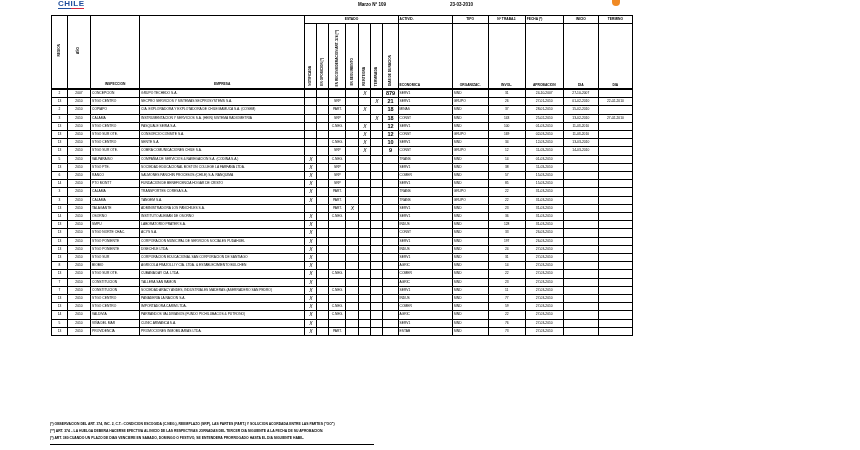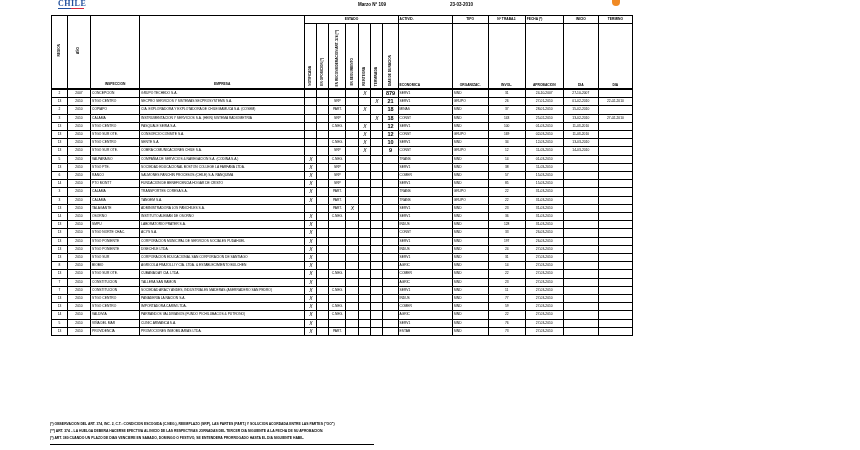--- a/index.html
+++ b/index.html
@@ -1,17 +1,17 @@
 <!DOCTYPE html>
 <html><head>
 <meta charset="utf-8">
 <style>
   html, body { margin:0; padding:0; background:#ffffff; }
   body { width:860px; height:450px; position:relative; overflow:hidden; font-family:"Liberation Sans", sans-serif; color:#000; }
-  .logo-chile { position:absolute; left:58px; top:0px; font-size:8px; font-weight:bold; letter-spacing:0.5px; color:#1f4e9c; line-height:8px;font-family:Liberation Serif, serif; }
+  .logo-chile { position:absolute; left:58px; top:0px; font-size:8px; font-weight:bold; letter-spacing:0.5px; color:#1f4e9c; line-height:8px; }
   .logo-chile .bar { display:block; height:1px; width:26px; background:linear-gradient(90deg,#1f4e9c 50%,#d7263d 50%); margin-top:0px; }
   .logo-right { position:absolute; left:612px; top:0px; width:8px; height:6px; background:#f08a24; border-radius:0 0 4px 4px; }
   .hdr-title { position:absolute; left:358px; top:2px; font-size:4.5px; font-weight:bold; }
   .hdr-date { position:absolute; left:450px; top:2px; font-size:4.5px; font-weight:bold; }
   table.grid { position:absolute; left:51px; top:15px; width:582px; border-collapse:collapse; table-layout:fixed; }
   table.grid th, table.grid td { border:0.6px solid #000; font-size:3.3px; padding:0 1px; overflow:hidden; white-space:nowrap; height:7.2px; line-height:7.2px; }
   table.grid th { font-weight:bold; text-align:center; }
   table.grid thead tr.h1 th { height:7px; line-height:7px; }
   table.grid thead tr.h2 th { height:64px; vertical-align:bottom; line-height:5px; }
   table.grid thead { border-bottom:2px solid #000; }

